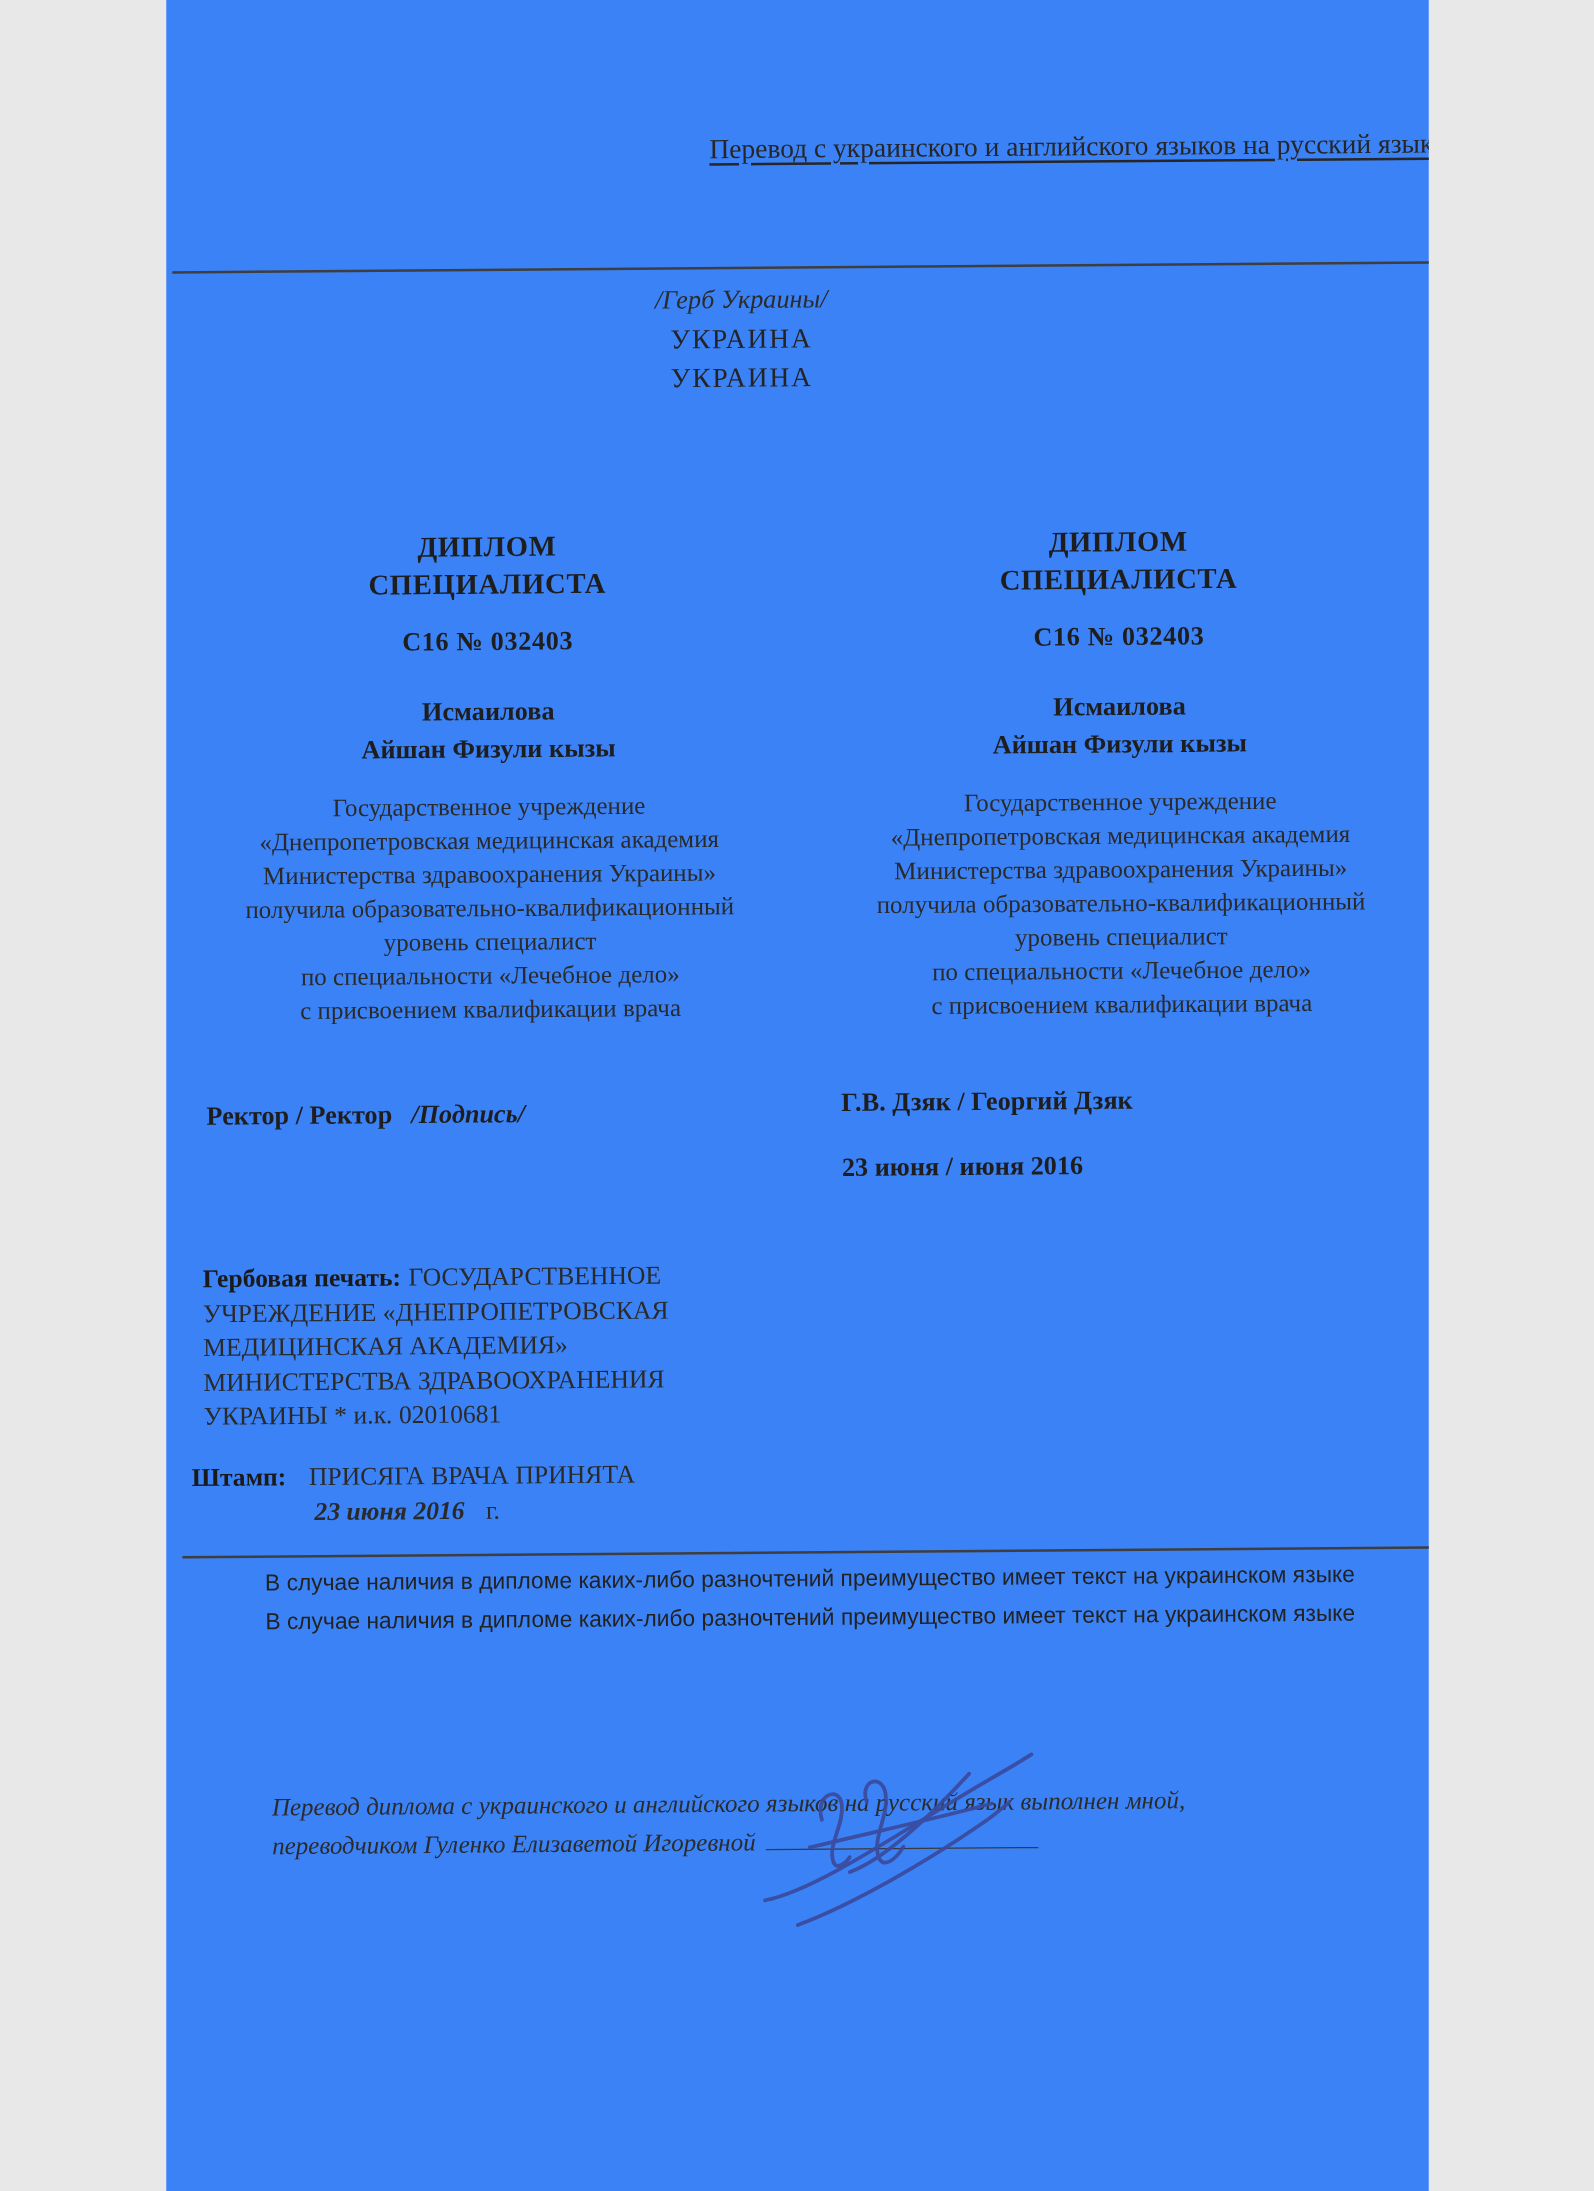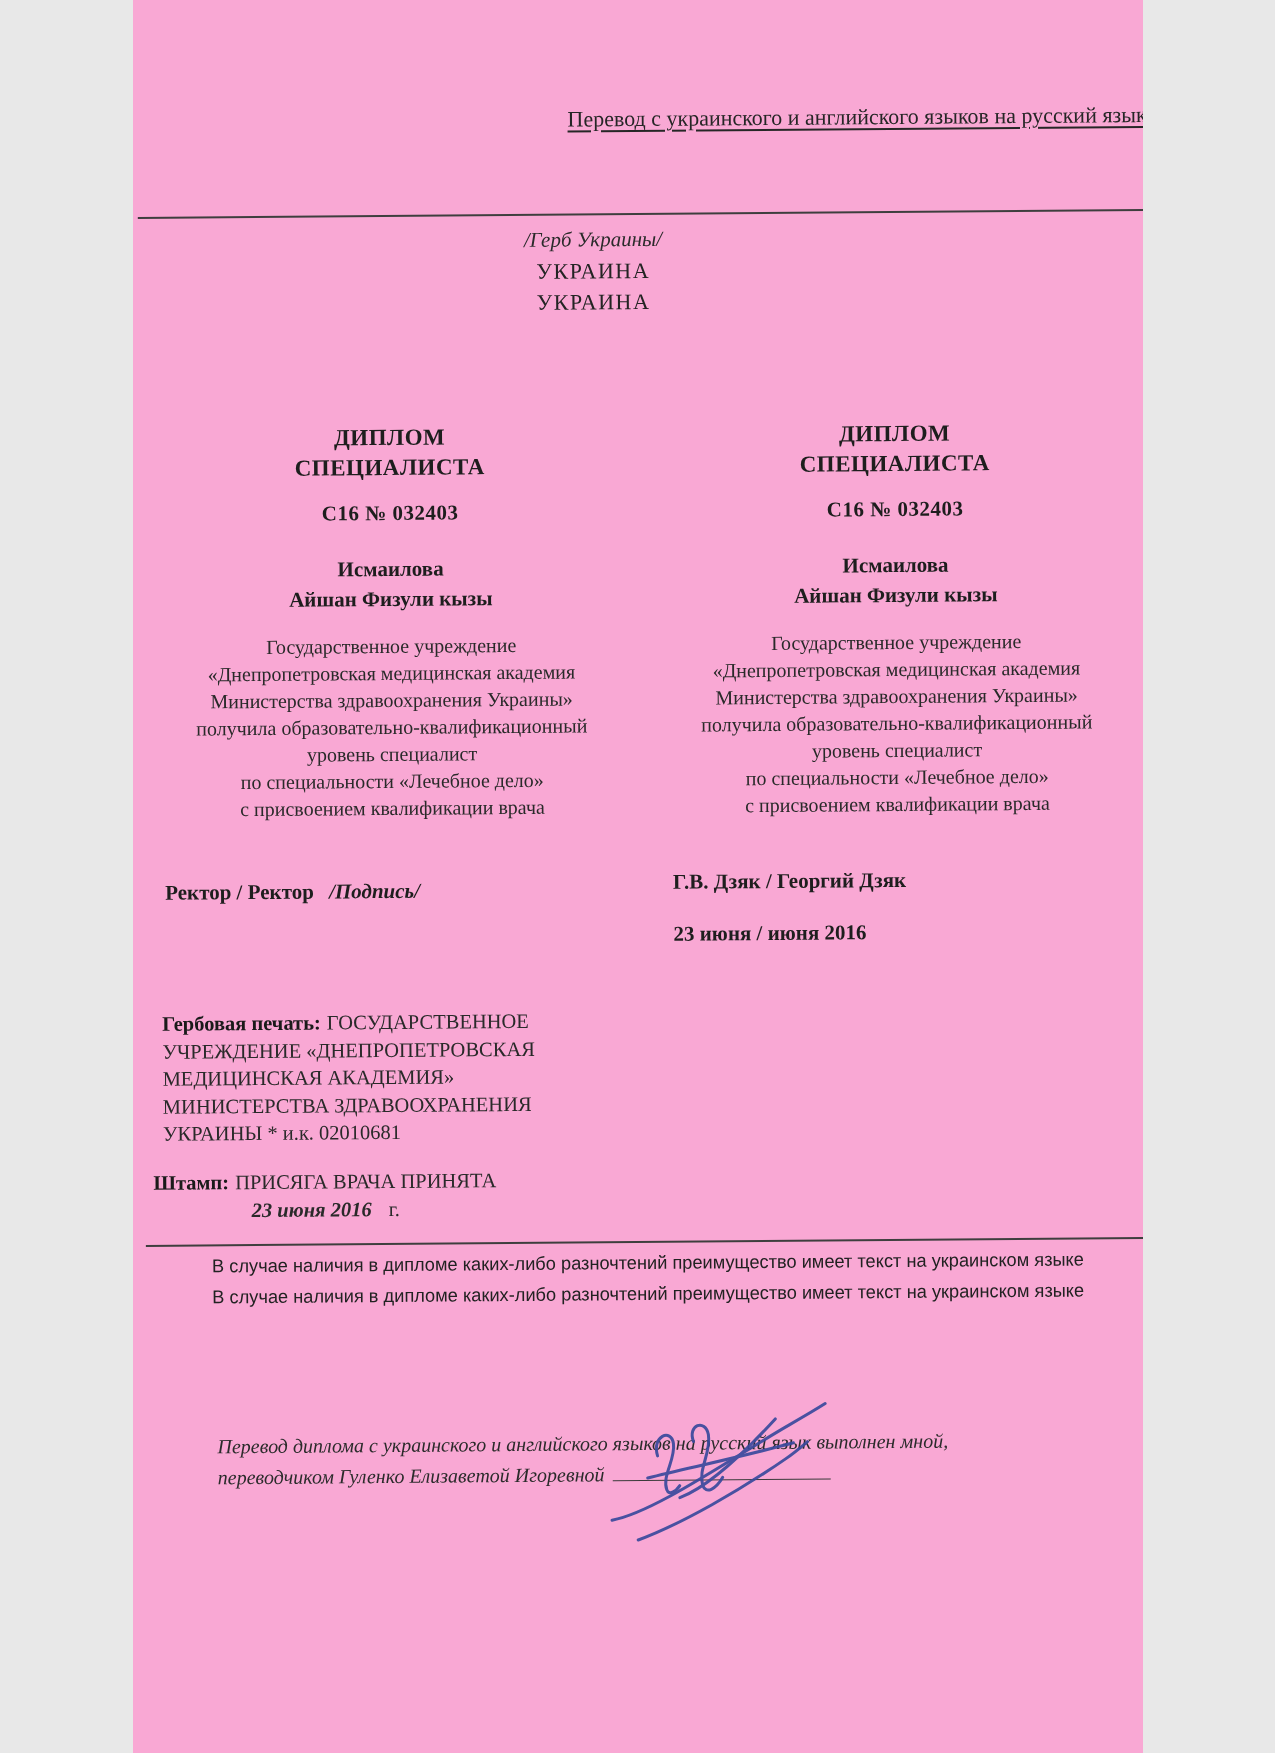--- a/index.html
+++ b/index.html
@@ -1,18 +1,18 @@
 <!DOCTYPE html>
 <html><head>
 <meta charset="utf-8">
 <style>
   html,body{margin:0;padding:0;background:#e8e8e8;}
   .sheet{
     position:relative;width:1010px;height:1753px;margin:0 auto;
-    background:#f9a8d4;overflow:hidden;
+    background:#3b82f6;overflow:hidden;
     font-family:"Liberation Serif","DejaVu Serif",serif;color:#1e1e1e;
   }
   .tilt{position:absolute;inset:0;transform:rotate(-0.45deg);transform-origin:50% 50%;}
 
   
   .pagenum{position:absolute;top:12px;left:1042px;width:70px;height:80px;}
 
   
   .trans-header{
     position:absolute;top:106px;left:400px;width:660px;
@@ -41,21 +41,21 @@
   .rector{position:absolute;left:12px;top:662px;font-size:21px;}
   .rector .b{font-weight:bold;}
   .rector .sig-note{font-weight:bold;font-style:italic;margin-left:10px;text-align:right;}
   .right-name{position:absolute;left:10px;top:655px;font-size:21px;font-weight:bold;text-align:left;}
   .right-date{position:absolute;left:10px;top:707px;font-size:21px;font-weight:bold;text-align:left;}
 
   .seal{position:absolute;left:18px;top:792px;width:460px;font-size:20.5px;line-height:27.5px;color:#2a2a2a;}
   .seal .b{font-weight:bold;color:#1a1a1a;margin-right:6px;}
 
   .stamp{position:absolute;left:8px;top:950px;font-size:20.5px;line-height:28px;color:#2a2a2a;}
-  .stamp .b{font-weight:bold;color:#1a1a1a;margin-right:6px;}
+  .stamp .b{font-weight:bold;color:#1a1a1a;margin-right:18px;}
   .stamp .date-line{margin-left:98px;}
   .stamp .bi{font-weight:bold;font-style:italic;margin-right:17px;}
 
   .disclaimer{
     position:absolute;top:1247px;left:76px;width:920px;
     font-family:"Liberation Sans","DejaVu Sans",sans-serif;
     font-size:18.5px;line-height:31px;color:#222;
     transform:scaleX(.985);transform-origin:0 0;white-space:nowrap;
   }
   .translator{

